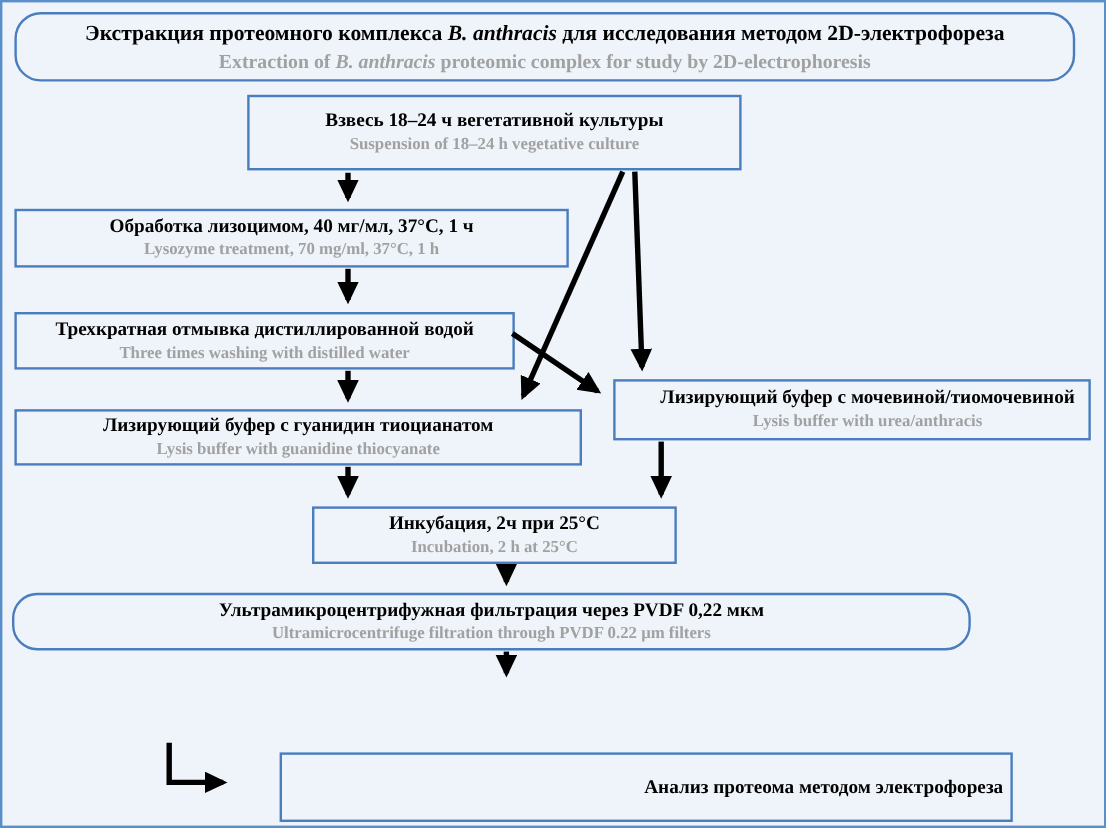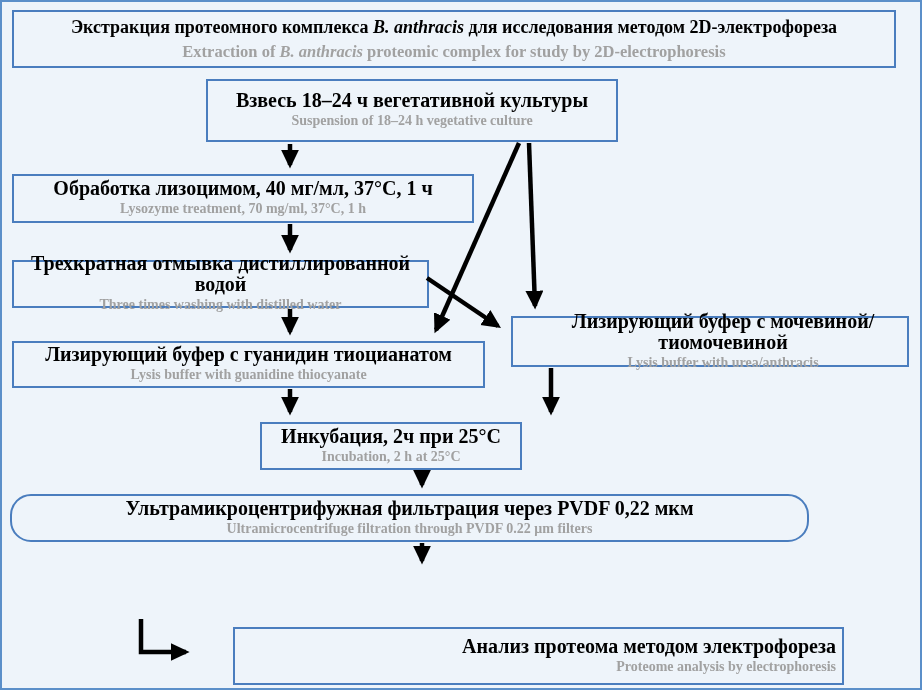--- a/index.html
+++ b/index.html
@@ -7,21 +7,21 @@
   body { font-family:"Liberation Serif","DejaVu Serif",serif; }
   .figure {
     position:relative; width:922px; height:690px;
     background:#eef4fa; border:2px solid #5b8fc9; overflow:hidden;
   }
   .box {
     position:absolute; border:2px solid #4a7dbe; background:#eef4fa;
     display:flex; flex-direction:column; justify-content:center; align-items:center;
     text-align:center; z-index:1; padding:2px 6px;
   }
-  .ru { font-weight:bold; color:#000000; font-size:20px; line-height:21px; }
+  .ru { font-weight:bold; color:#000000; font-size:16px; line-height:21px; }
   .en { font-weight:bold; color:#a1a1a1; font-size:14px;  line-height:20px; }
   .title-box .ru { font-size:18px;   line-height:25px; }
   .title-box .en { font-size:16.5px; line-height:23px; }
   .ital { font-style:italic; }
   .analysis-box { align-items:flex-end; text-align:left; padding-left:14px;margin-left:36px; }
   svg.arrows {
     position:absolute; left:-2px; top:-2px; z-index:5; pointer-events:none;
   }
   svg.arrows line, svg.arrows polyline {
     stroke:#000000; stroke-width:4.5; fill:none;
@@ -44,21 +44,21 @@
     <line x1="519" y1="143" x2="436" y2="330" marker-end="url(#ah)"></line>
     <line x1="529" y1="143" x2="535" y2="306" marker-end="url(#ah)"></line>
     <line x1="427" y1="278" x2="498" y2="326" marker-end="url(#ah)"></line>
     <line x1="290" y1="389" x2="290" y2="412" marker-end="url(#ah)"></line>
     <line x1="551" y1="368" x2="551" y2="412" marker-end="url(#ah)"></line>
     <line x1="422" y1="471" x2="422" y2="485" marker-end="url(#ah)"></line>
     <line x1="422" y1="543" x2="422" y2="561" marker-end="url(#ah)"></line>
     <polyline points="141,619 141,652 186,652" marker-end="url(#ah)"></polyline>
   </svg>
 
-  <div class="box title-box" style="left:10px; top:8px; width:884px; height:58px;">
+  <div class="box title-box" style="left:10px; top:8px; width:884px; height:58px;border-radius:22px;">
     <div class="ru"><span>Экстракция протеомного комплекса </span><span class="ital">B. anthracis</span><span> для исследования методом 2D-электрофореза</span></div>
     <div class="en"><span>Extraction of </span><span class="ital">B. anthracis</span><span> proteomic complex for study by 2D-electrophoresis</span></div>
   </div>
 
   <div class="box" style="left:204px; top:77px; width:412px; height:63px;">
     <div class="ru">Взвесь 18–24 ч вегетативной культуры</div>
     <div class="en">Suspension of 18–24 h vegetative culture</div>
   </div>
 
   <div class="box" style="left:10px; top:172px; width:462px; height:49px;">
@@ -74,29 +74,28 @@
   <div class="box" style="left:10px; top:339px; width:473px; height:47px;">
     <div class="ru">Лизирующий буфер с гуанидин тиоцианатом</div>
     <div class="en">Lysis buffer with guanidine thiocyanate</div>
   </div>
 
   <div class="box" style="left:509px; top:314px; width:398px; height:51px;padding-left:32px;">
     <div class="ru">Лизирующий буфер с мочевиной/тиомочевиной</div>
     <div class="en">Lysis buffer with urea/anthracis</div>
   </div>
 
-  <div class="box" style="left:258px; top:420px; width:262px; height:48px;">
+  <div class="box" style="left:258px; top:420px; width:304px; height:48px;">
     <div class="ru">Инкубация, 2ч при 25°C</div>
     <div class="en">Incubation, 2 h at 25°C</div>
   </div>
 
   <div class="box" style="left:8px; top:492px; width:799px; height:48px;border-radius:21px;">
     <div class="ru">Ультрамикроцентрифужная фильтрация через PVDF 0,22 мкм</div>
     <div class="en">Ultramicrocentrifuge filtration through PVDF 0.22 μm filters</div>
   </div>
 
 
   <div class="box analysis-box" style="left:195px; top:625px; width:611px; height:58px;">
     <div class="ru">Анализ протеома методом электрофореза</div>
-    <div class="en">Proteome analysis by electrophoresis</div>
   </div>
 
 </div>
 
 </body></html>

